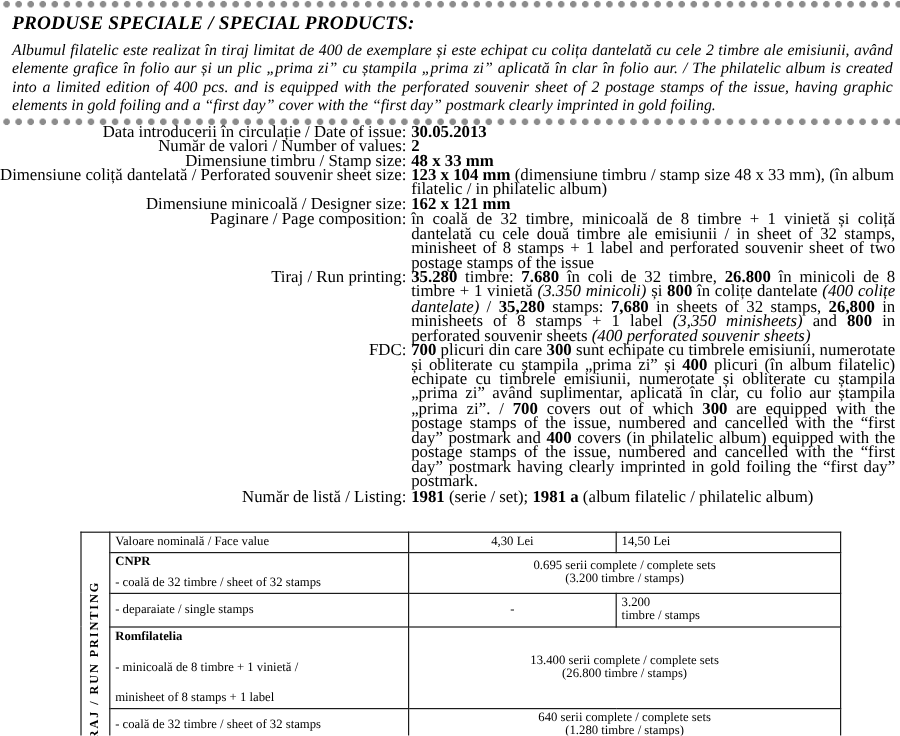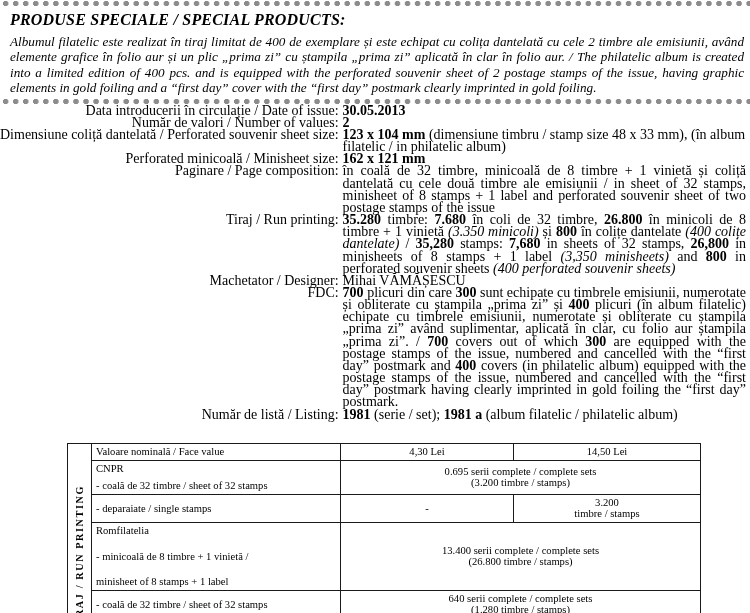--- a/index.html
+++ b/index.html
@@ -110,23 +110,23 @@
     writing-mode: vertical-rl;
     transform: rotate(180deg);
     font-size: 10.2px;
     font-weight: bold;
     letter-spacing: 1.6px;
     white-space: nowrap;
     display: inline-block;
   }
   td.desc   { width: 240px; text-align: left; }
   td.colA   { width: 164px; text-align: center; }
-  td.colB   { width: 178px; text-align: center; }
+  td.colB   { width: 178px; }
   td.span2  { text-align: center; }
-  .brandname { font-weight: normal; display: block; margin-bottom: 6px; }
+  .brandname { font-weight: bold; display: block; margin-bottom: 6px; }
   .cellline { display: block; }
   .indent2 { display: block; padding-left: 9px; text-indent: -9px; margin-top: 14px; }
 </style>
 </head>
 <body>
 
 <div class="page">
 
   <div class="dotted-rule"></div>
 
@@ -141,41 +141,41 @@
     <tbody>
       <tr>
         <td class="spec-label">Data introducerii în circulație / Date of issue:</td>
         <td class="spec-value nowrapval"><b>30.05.2013</b><span></span></td>
       </tr>
       <tr>
         <td class="spec-label">Număr de valori / Number of values:</td>
         <td class="spec-value nowrapval"><b>2</b><span></span></td>
       </tr>
       <tr>
+        <td class="spec-label">Dimensiune timbru / Stamp size:</td>
+        <td class="spec-value nowrapval"><b>48 x 33 mm</b><span></span></td>
+      </tr>
+      <tr>
         <td class="spec-label">Dimensiune coliță dantelată / Perforated souvenir sheet size:</td>
         <td class="spec-value nowrapval"><b>123 x 104 mm</b><span> (dimensiune timbru / stamp size 48 x 33 mm), (în album filatelic / in philatelic album)</span></td>
       </tr>
       <tr>
-        <td class="spec-label">Perforated minicoală / Minisheet size:</td>
+        <td class="spec-label">Dimensiune minicoală / Designer size:</td>
         <td class="spec-value nowrapval"><b>162 x 121 mm</b><span></span></td>
       </tr>
       <tr>
         <td class="spec-label">Paginare / Page composition:</td>
         <td class="spec-value"><span>în coală de 32 timbre, minicoală de 8 timbre + 1 vinietă și coliță dantelată cu cele două timbre ale emisiunii / in sheet of 32 stamps, minisheet of 8 stamps + 1 label and perforated souvenir sheet of two postage stamps of the issue</span></td>
       </tr>
 
       <tr>
         <td class="spec-label">Tiraj / Run printing:</td>
         <td class="spec-value"><b>35.280</b><span> timbre: </span><b>7.680</b><span> în coli de 32 timbre, </span><b>26.800</b><span> în minicoli de 8 timbre + 1 vinietă </span><i>(3.350 minicoli)</i><span> și </span><b>800</b><span> în colițe dantelate </span><i>(400 colițe dantelate)</i><span> / </span><b>35,280</b><span> stamps: </span><b>7,680</b><span> in sheets of 32 stamps, </span><b>26,800</b><span> in minisheets of 8 stamps + 1 label </span><i>(3,350 minisheets)</i><span> and </span><b>800</b><span> in perforated souvenir sheets </span><i>(400 perforated souvenir sheets)</i></td>
       </tr>
 
-      <tr>
-        <td class="spec-label">Machetator / Designer:</td>
-        <td class="spec-value nowrapval">Mihai VĂMĂȘESCU</td>
-      </tr>
 
       <tr>
         <td class="spec-label">FDC:</td>
         <td class="spec-value"><b>700</b><span> plicuri din care </span><b>300</b><span> sunt echipate cu timbrele emisiunii, numerotate și obliterate cu ștampila „prima zi” și </span><b>400</b><span> plicuri (în album filatelic) echipate cu timbrele emisiunii, numerotate și obliterate cu ștampila „prima zi” având suplimentar, aplicată în clar, cu folio aur ștampila „prima zi”. / </span><b>700</b><span> covers out of which </span><b>300</b><span> are equipped with the postage stamps of the issue, numbered and cancelled with the “first day” postmark and </span><b>400</b><span> covers (in philatelic album) equipped with the postage stamps of the issue, numbered and cancelled with the “first day” postmark having clearly imprinted in gold foiling the “first day” postmark.</span></td>
       </tr>
 
       <tr>
         <td class="spec-label">Număr de listă / Listing:</td>
         <td class="spec-value nowrapval"><b>1981</b><span> (serie / set); </span><b>1981 a</b><span> (album filatelic / philatelic album)</span></td>
       </tr>

